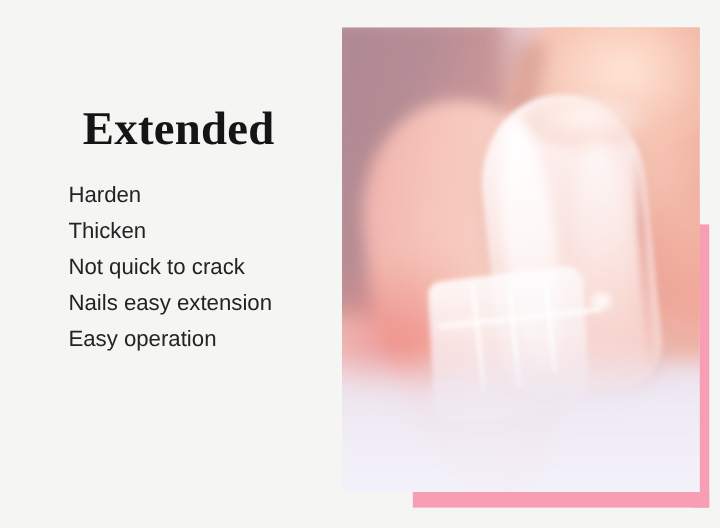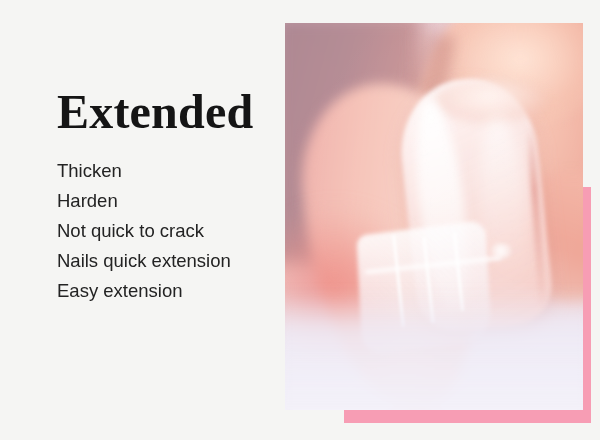--- a/index.html
+++ b/index.html
@@ -24,26 +24,26 @@
   
   #text-column {
     position: absolute;
     left: 57px;
     top: 88px;
     width: 215px;
   }
 
   #page-title {
     font-family: "Liberation Serif", serif;
-    font-size: 48px;
+    font-size: 39px;
     font-weight: 700;
     line-height: 1.0;
     color: #151515;
     letter-spacing: 0.2px;
-    margin: 0 0 20px 0;
+    margin: 0 0 20px 12px;
     white-space: nowrap;
   }
 
   #feature-list {
     list-style: none;
     margin: 0;
     padding: 0;
   }
   #feature-list li {
     font-family: "Liberation Sans", sans-serif;
@@ -338,21 +338,21 @@
     <div class="ph" id="ph-form-line-c"></div>
     <div class="ph" id="ph-sparkle"></div>
     <div class="ph" id="ph-table"></div>
     <div class="ph" id="ph-haze"></div>
   </div>
 
   <div id="text-column">
     <h1 id="page-title">Extended</h1>
 
     <ul id="feature-list">
+      <li>Harden</li>
       <li>Thicken</li>
-      <li>Harden</li>
       <li>Not quick to crack</li>
-      <li>Nails quick extension</li>
-      <li>Easy extension</li>
+      <li>Nails easy extension</li>
+      <li>Easy operation</li>
     </ul>
   </div>
 
 </div>
 
 </body></html>

